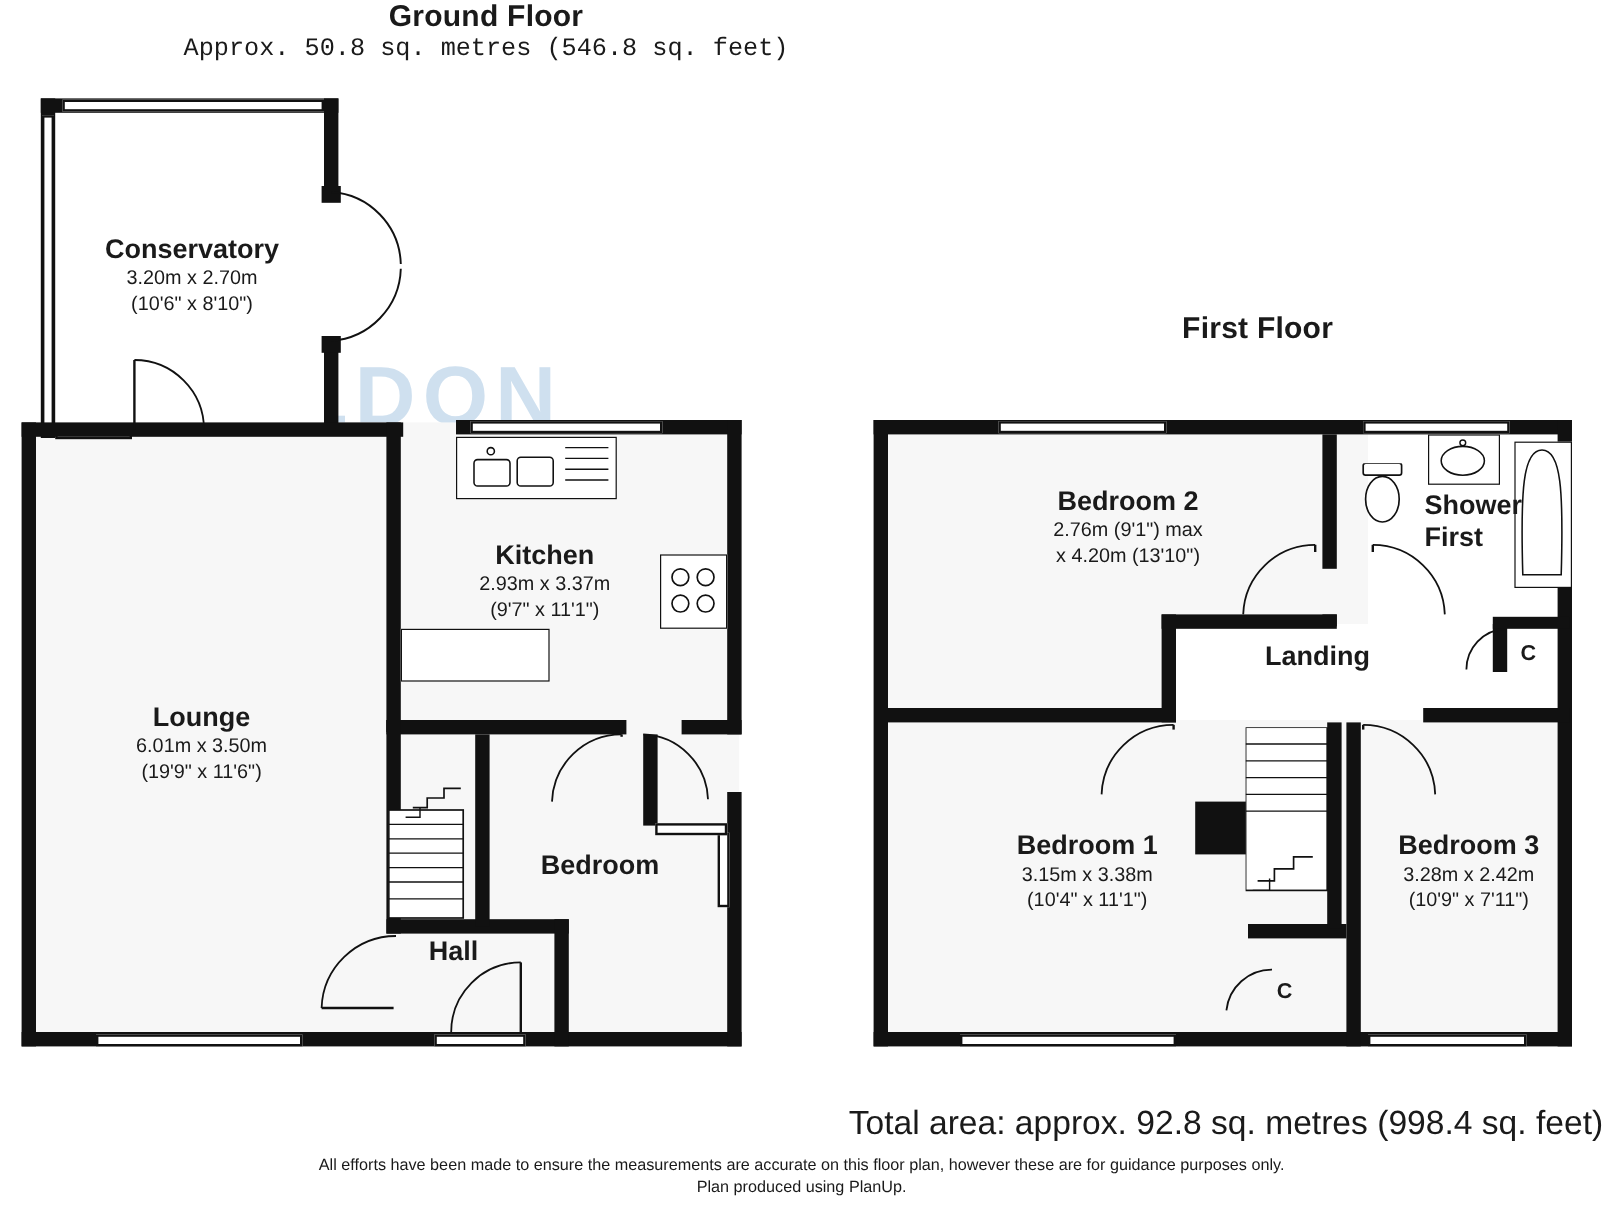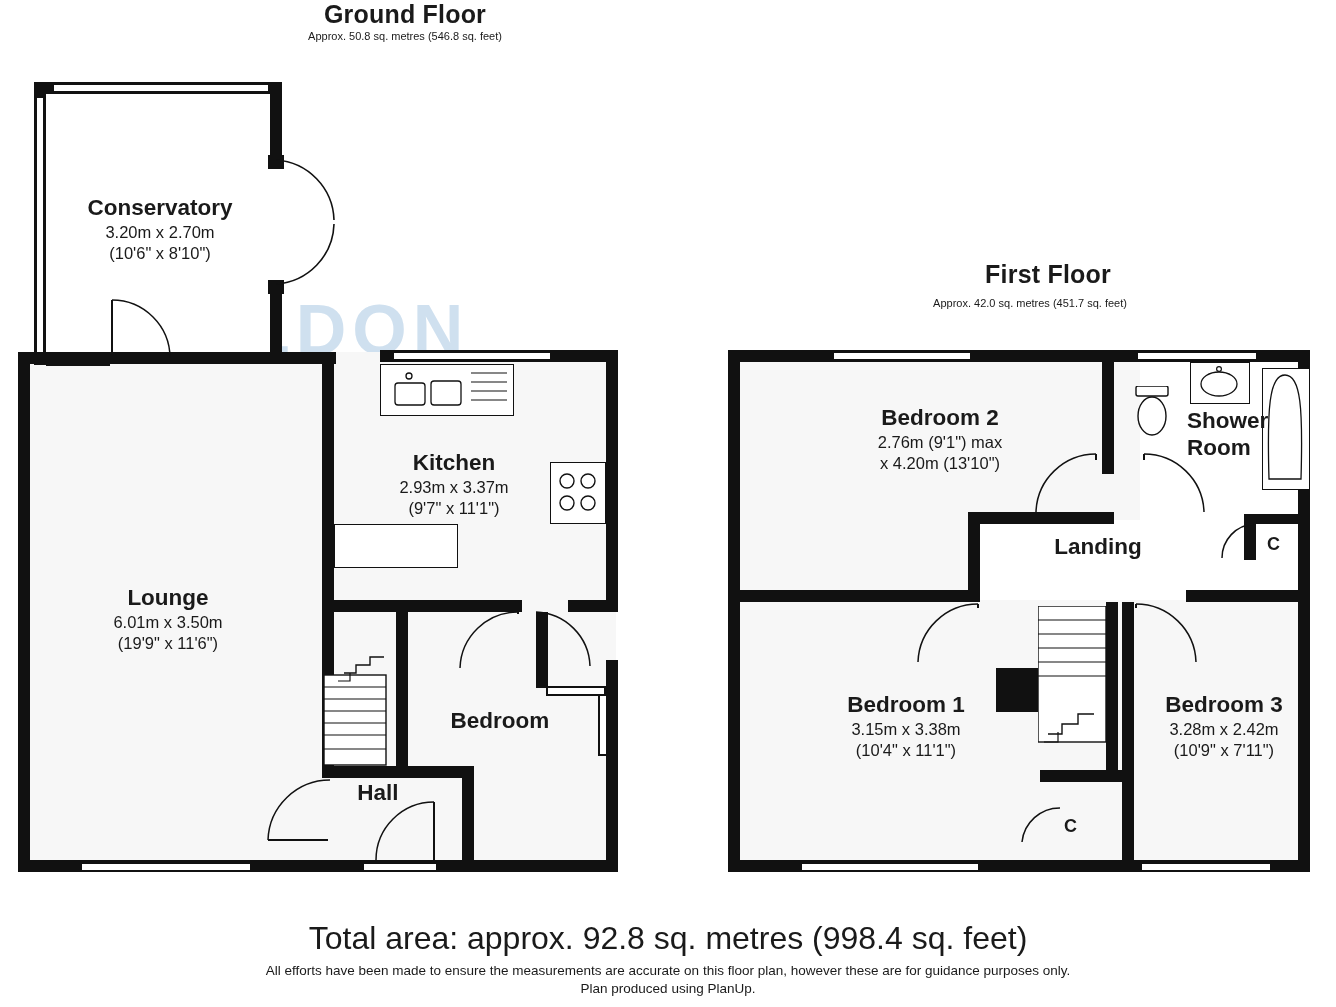--- a/index.html
+++ b/index.html
@@ -25,22 +25,23 @@
     position: absolute;
     text-align: center;
     font-weight: bold;
     font-size: 25px;
     letter-spacing: 0.2px;
     white-space: nowrap;
   }
   .floor-sub {
     position: absolute;
     text-align: center;
-    font-size: 11px;
+    font-size: 21px;
     white-space: nowrap;
+    font-family: Liberation Mono, monospace;
   }
   #gf-title { left: 120px; top: 0px; width: 570px; }
   #gf-sub   { left: 120px; top: 30px; width: 570px; }
   #ff-title { left: 763px; top: 260px; width: 570px; }
   #ff-sub   { left: 745px; top: 297px; width: 570px; }
 
   
   .watermark {
     position: absolute;
     left: 75px;
@@ -130,41 +131,40 @@
   .door {
     position: absolute;
   }
   .door svg { display: block; overflow: visible; }
 
   
   .total-area {
     position: absolute;
     left: 0; right: 0;
     top: 920px;
-    text-align: center;
-    font-size: 32px;
+    text-align: right;
+    font-size: 28px;
   }
   .disclaimer {
     position: absolute;
     left: 0; right: 0;
     top: 962px;
     text-align: center;
     font-size: 13.5px;
     line-height: 1.32;
   }
 </style>
 </head>
 <body>
 
 <div class="plan-root">
 
   <div class="floor-title" id="gf-title">Ground Floor</div>
   <div class="floor-sub" id="gf-sub">Approx. 50.8 sq. metres (546.8 sq. feet)</div>
   <div class="floor-title" id="ff-title">First Floor</div>
-  <div class="floor-sub" id="ff-sub">Approx. 42.0 sq. metres (451.7 sq. feet)</div>
 
   <div class="watermark">
     <div class="wm-bar wm-bar-h"></div>
     <div class="wm-bar wm-bar-v"></div>
     <div class="wm-bar-peach"></div>
     <div class="wm-text wm1">SHELDON</div>
     <div class="wm-text wm2">BOSLEY</div>
     <div class="wm-text wm3">KNIGHT</div>
   </div>
   <div class="wm2-text wm2-1">LAND AND</div>
@@ -410,21 +410,21 @@
     </div>
 
     <div class="room-label" style="left:790px; top:405px; width:300px;">
       <span class="nm">Bedroom 2</span>
       <span class="dim">2.76m (9'1") max</span>
       <span class="dim">x 4.20m (13'10")</span>
     </div>
 
     <div class="room-label" style="left:1150px; top:408px; width:130px; text-align:left;margin-left:37px;">
       <span class="nm">Shower</span>
-      <span class="nm">Room</span>
+      <span class="nm">First</span>
     </div>
 
     <div class="room-label" style="left:1008px; top:534px; width:180px;">
       <span class="nm">Landing</span>
     </div>
 
     <div class="tiny-label" style="left:1267px; top:534px;">C</div>
 
     <div class="room-label" style="left:756px; top:692px; width:300px;">
       <span class="nm">Bedroom 1</span>

